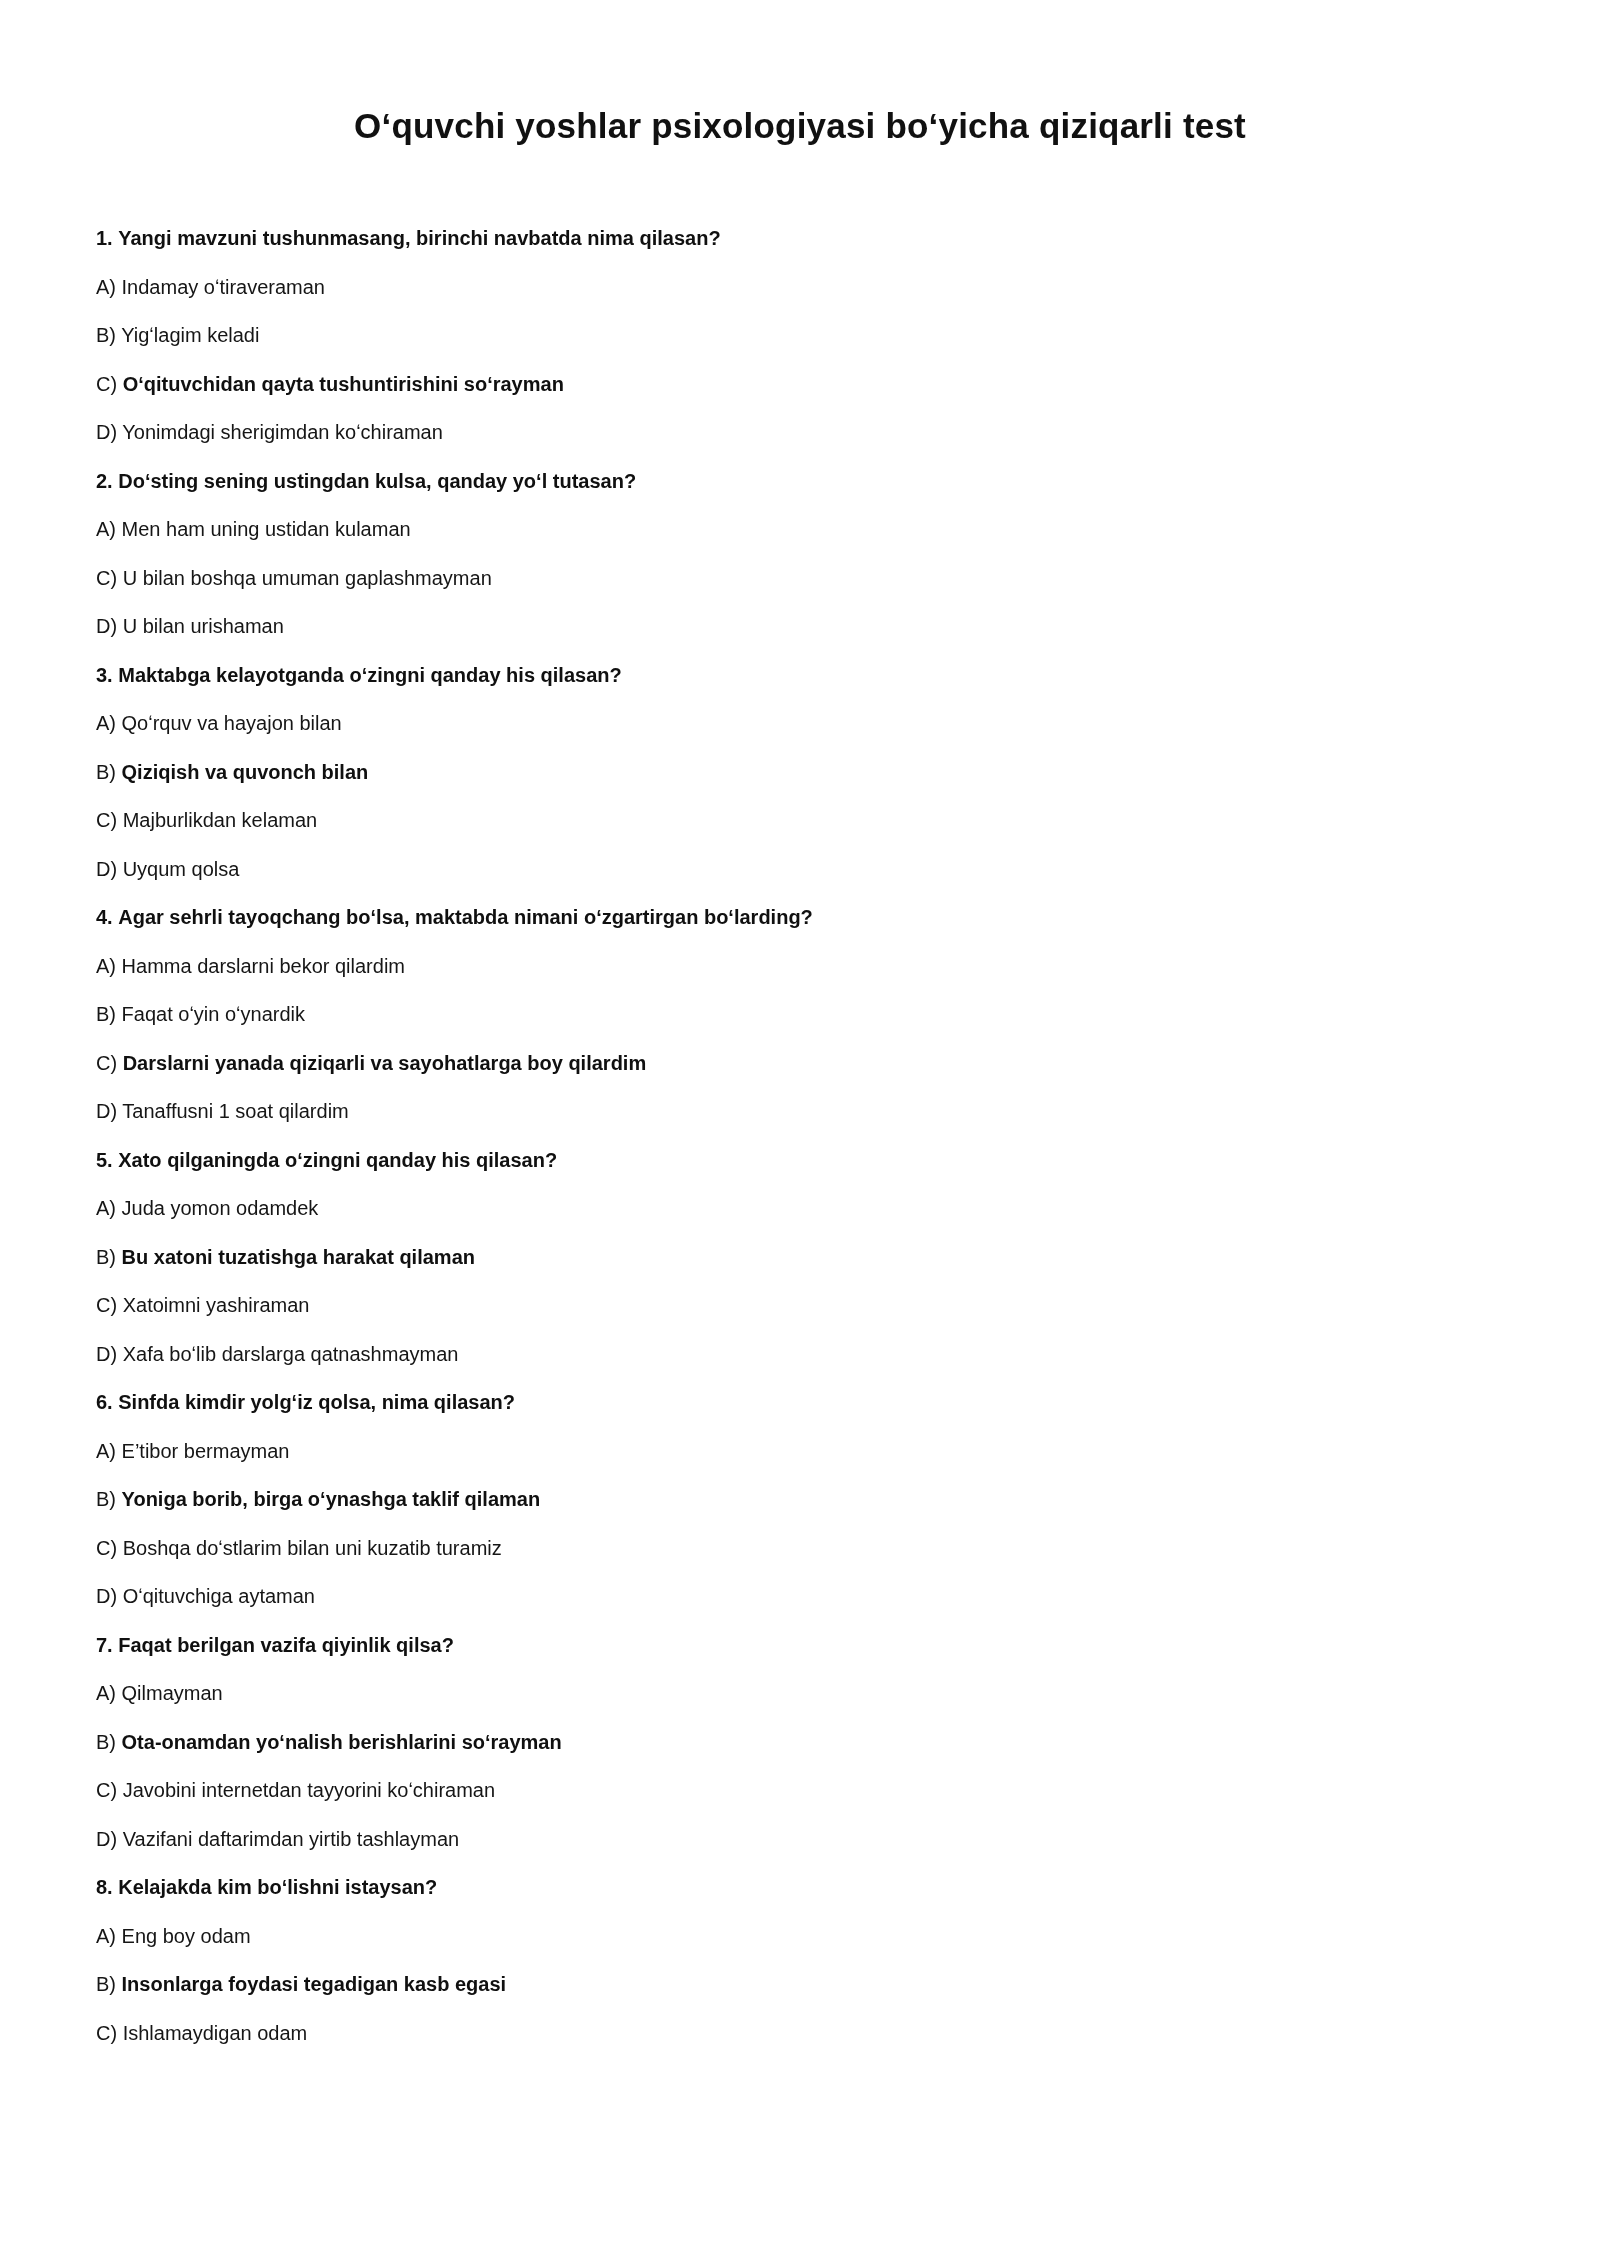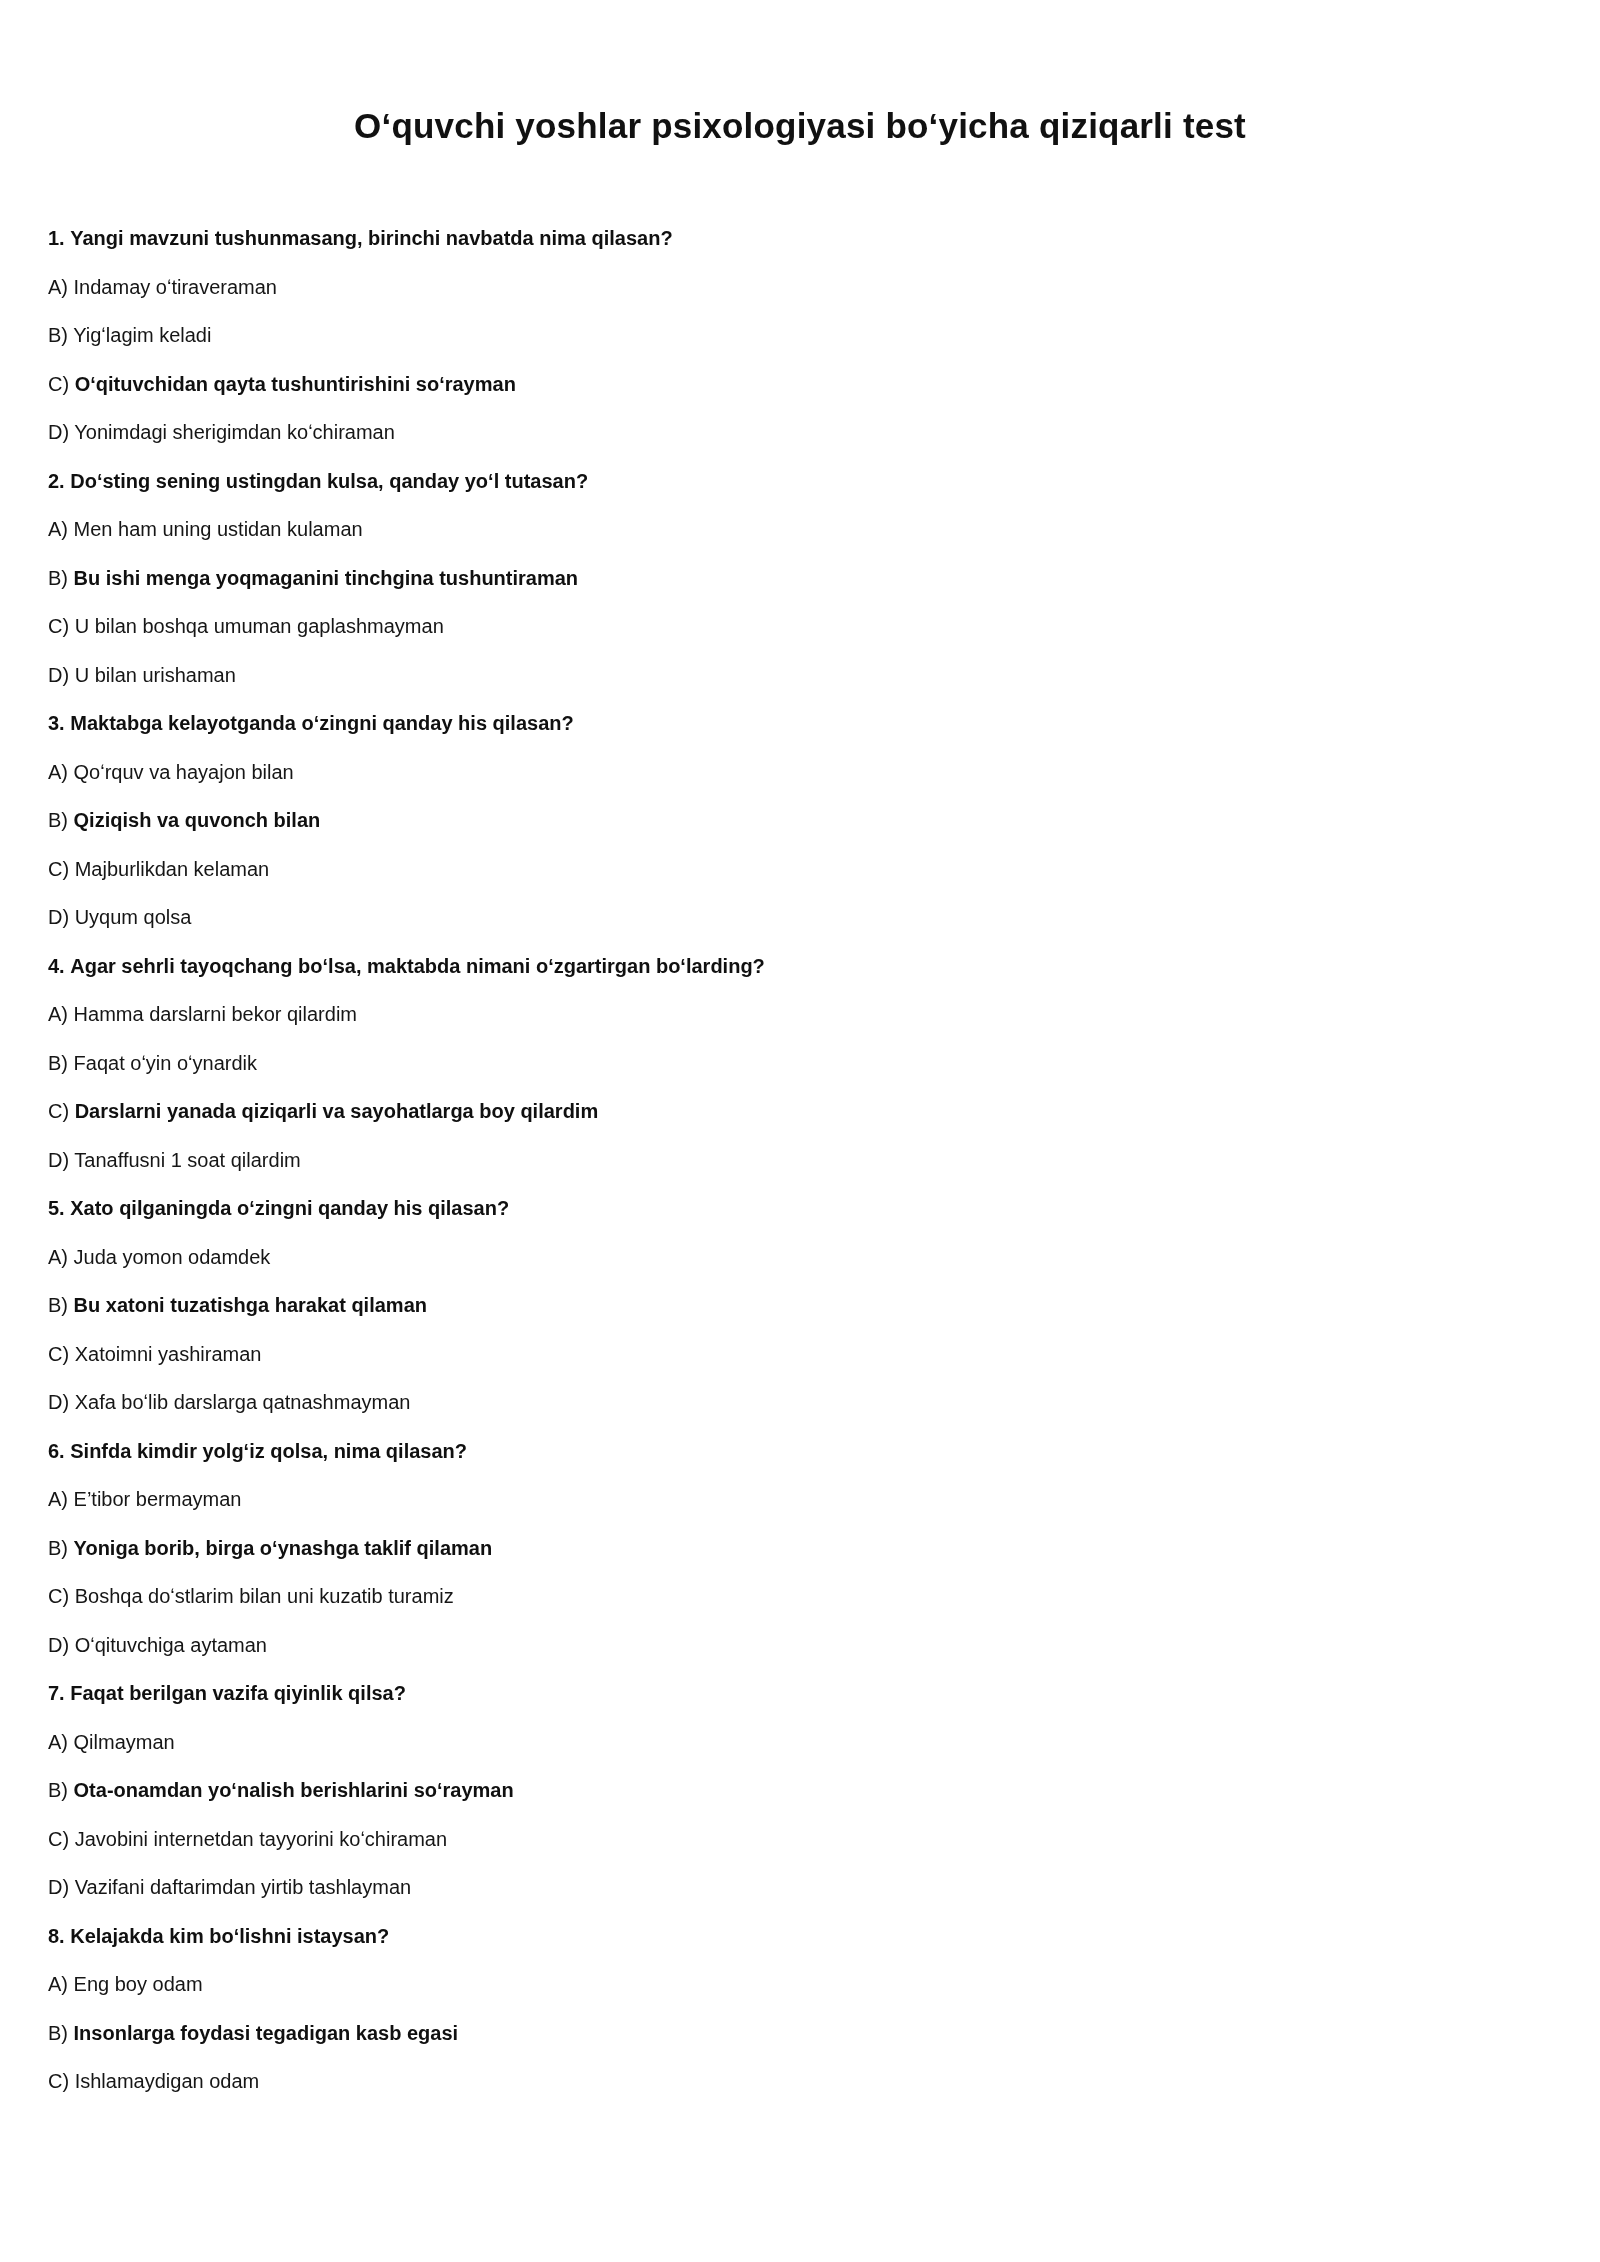--- a/index.html
+++ b/index.html
@@ -6,21 +6,21 @@
     margin: 0;
     padding: 0;
     background: #ffffff;
   }
   .page {
     position: relative;
     width: 1600px;
     height: 2262px;
     background: #ffffff;
     box-sizing: border-box;
-    padding: 0 48px;
+    padding: 0 96px;
     font-family: "Liberation Sans", sans-serif;
     color: #161616;
     overflow: hidden;
   }
   .title {
     margin: 0;
     padding-top: 104px;
     font-size: 35px;
     line-height: 44px;
     font-weight: bold;
@@ -60,21 +60,20 @@
 <div class="page">
   <h1 class="title">Oʻquvchi yoshlar psixologiyasi boʻyicha qiziqarli test</h1>
   <div class="content" id="questions">
       <p class="line question"><span class="qnum">1.</span> <span class="qtext">Yangi mavzuni tushunmasang, birinchi navbatda nima qilasan?</span></p>
       <p class="line option"><span class="letter">A)</span> <span class="opt-text">Indamay oʻtiraveraman</span></p>
       <p class="line option"><span class="letter">B)</span> <span class="opt-text">Yigʻlagim keladi</span></p>
       <p class="line option"><span class="letter">C)</span> <span class="opt-text bold">Oʻqituvchidan qayta tushuntirishini soʻrayman</span></p>
       <p class="line option"><span class="letter">D)</span> <span class="opt-text">Yonimdagi sherigimdan koʻchiraman</span></p>
       <p class="line question"><span class="qnum">2.</span> <span class="qtext">Doʻsting sening ustingdan kulsa, qanday yoʻl tutasan?</span></p>
       <p class="line option"><span class="letter">A)</span> <span class="opt-text">Men ham uning ustidan kulaman</span></p>
-      <p class="line option"><span class="letter">B)</span> <span class="opt-text bold">Bu ishi menga yoqmaganini tinchgina tushuntiraman</span></p>
       <p class="line option"><span class="letter">C)</span> <span class="opt-text">U bilan boshqa umuman gaplashmayman</span></p>
       <p class="line option"><span class="letter">D)</span> <span class="opt-text">U bilan urishaman</span></p>
       <p class="line question"><span class="qnum">3.</span> <span class="qtext">Maktabga kelayotganda oʻzingni qanday his qilasan?</span></p>
       <p class="line option"><span class="letter">A)</span> <span class="opt-text">Qoʻrquv va hayajon bilan</span></p>
       <p class="line option"><span class="letter">B)</span> <span class="opt-text bold">Qiziqish va quvonch bilan</span></p>
       <p class="line option"><span class="letter">C)</span> <span class="opt-text">Majburlikdan kelaman</span></p>
       <p class="line option"><span class="letter">D)</span> <span class="opt-text">Uyqum qolsa</span></p>
       <p class="line question"><span class="qnum">4.</span> <span class="qtext">Agar sehrli tayoqchang boʻlsa, maktabda nimani oʻzgartirgan boʻlarding?</span></p>
       <p class="line option"><span class="letter">A)</span> <span class="opt-text">Hamma darslarni bekor qilardim</span></p>
       <p class="line option"><span class="letter">B)</span> <span class="opt-text">Faqat oʻyin oʻynardik</span></p>

